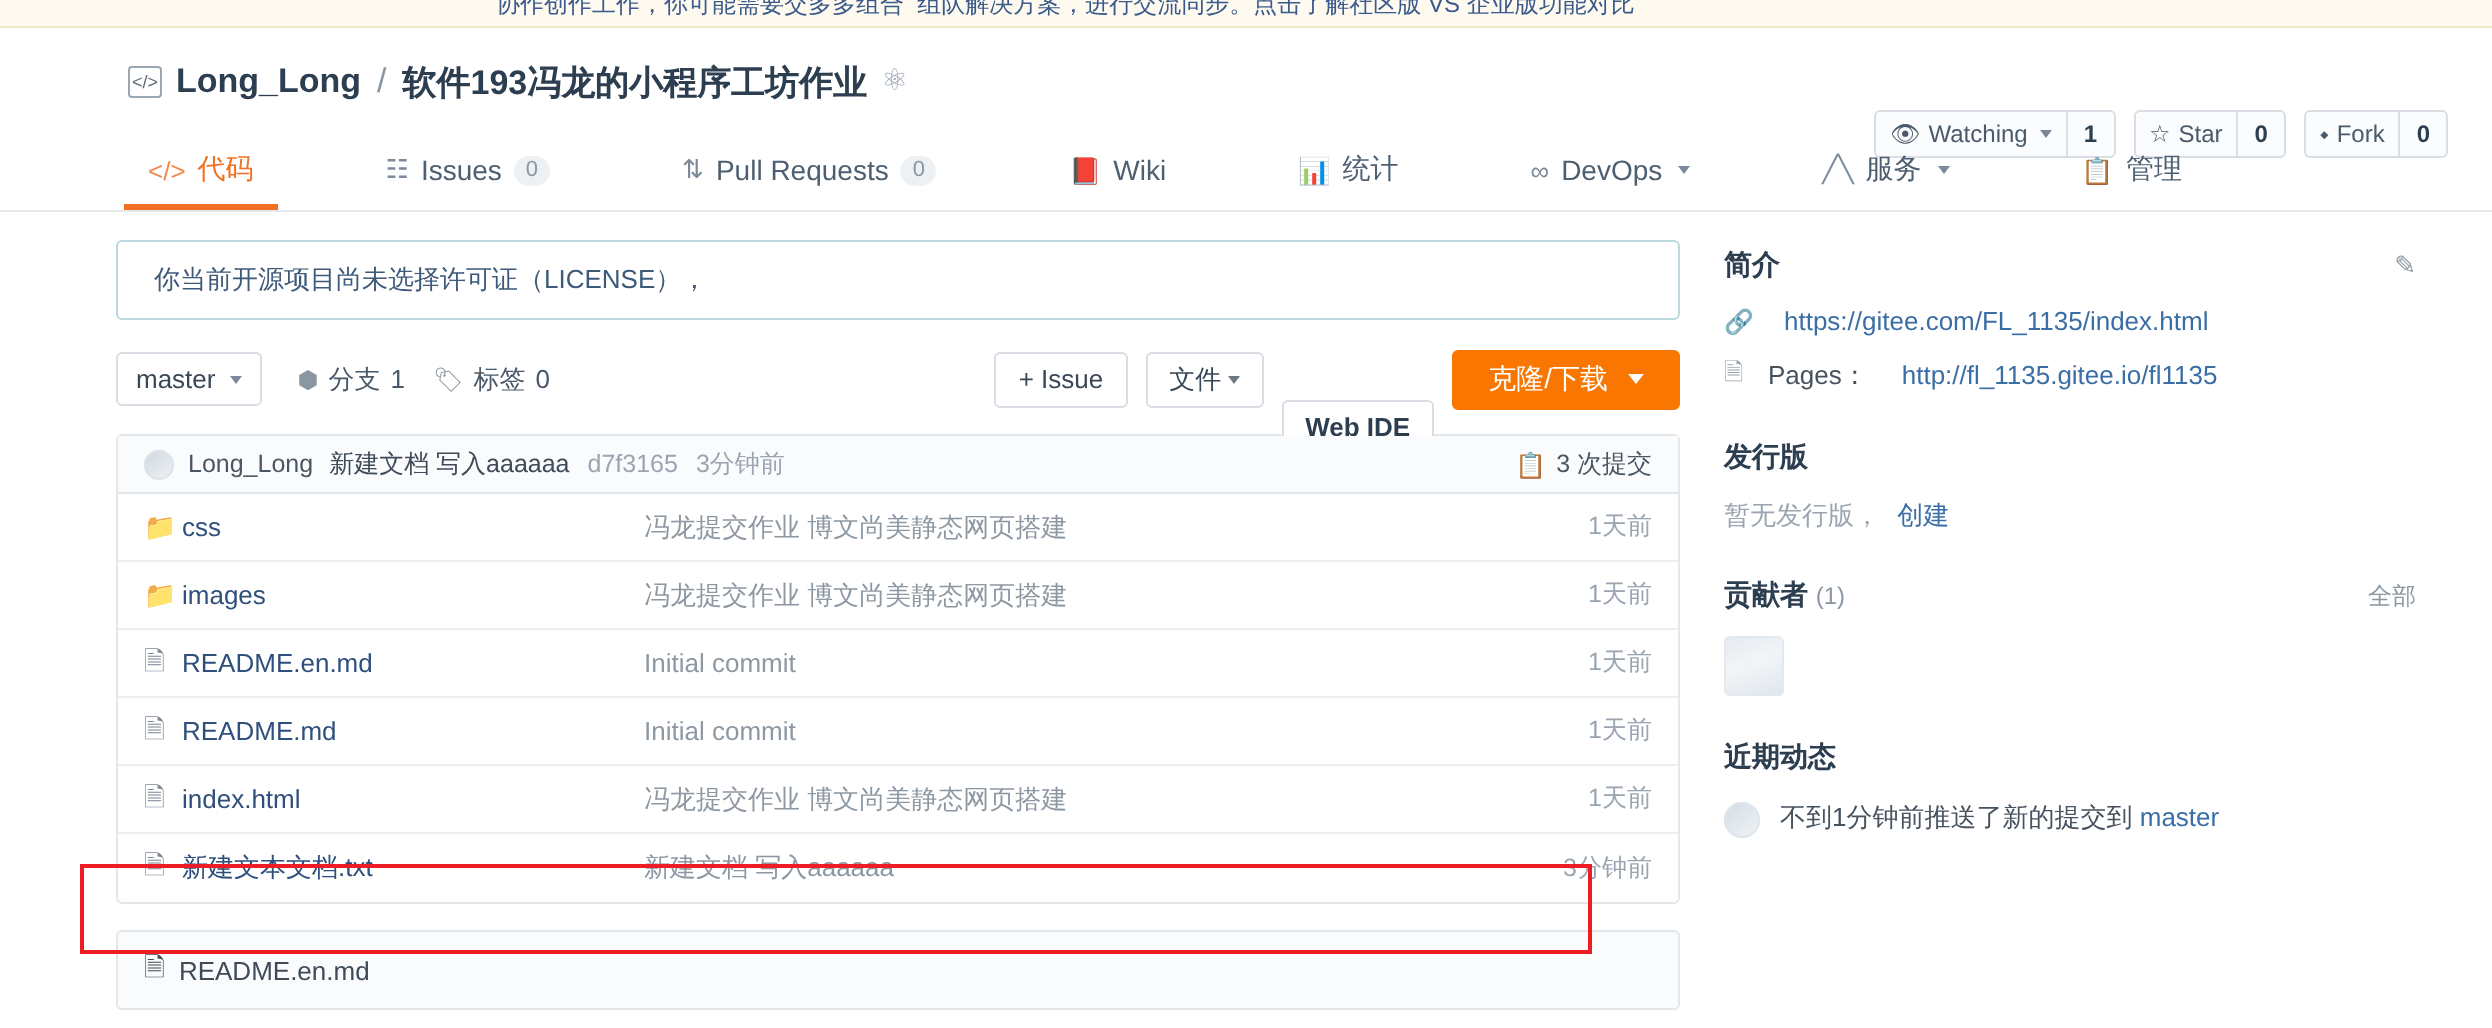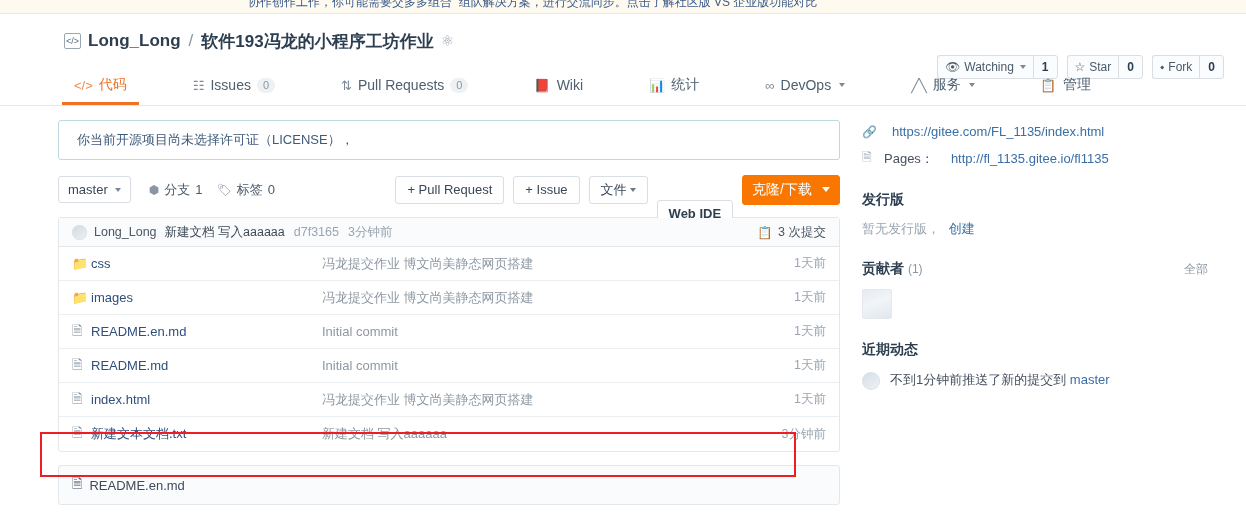--- a/index.html
+++ b/index.html
@@ -143,21 +143,21 @@
   .meta-links .gl { color:#8a97a3; font-size:12px;}
   .tb-right { position: absolute; right: 0; display: flex; align-items: center; gap: 9px; }
   .tb-btn {
     border: 1px solid #d8dee4; background: #fff; border-radius: 3px;
     height: 28px; display: flex; align-items: center; padding: 0 11px;
     font-size: 13px; color: #3a4757; white-space: nowrap;
   }
   .tb-btn.bold { font-weight: bold; color: #2c3e50; margin-top: 48px; }
   .tb-btn.orange {
     background: #f97600; border-color: #f97600; color: #fff;
-    font-size: 14px; padding: 0 9px; height: 30px; gap: 10px;
+    font-size: 14px; padding: 0 17px; height: 30px; gap: 10px;
   }
   .caret-w { display:inline-block; width:0;height:0;border-left:4px solid transparent;border-right:4px solid transparent;border-top:5px solid #fff;}
   .caret-d { display:inline-block; width:0;height:0;border-left:3.5px solid transparent;border-right:3.5px solid transparent;border-top:4px solid #6b7886; margin-left:3px;}
 
   
   .filebox { border: 1px solid #e3e7ea; border-radius: 3px; overflow: visible; }
   .commitbar {
     background: #fafbfc;
     border-bottom: 1px solid #e3e7ea;
     height: 29px;
@@ -348,21 +348,20 @@
             <span>1</span>
           </span>
           <span class="m">
             <span class="gl">🏷</span>
             <span>标签</span>
             <span>0</span>
           </span>
         </div>
 
         <div class="tb-right">
-          <div class="tb-btn">+ Pull Request</div>
           <div class="tb-btn">+ Issue</div>
           <div class="tb-btn">
             <span>文件</span>
             <span class="caret-d"></span>
           </div>
           <div class="tb-btn bold">Web IDE</div>
           <div class="tb-btn orange">
             <span>克隆/下载</span>
             <span class="caret-w"></span>
           </div>
@@ -438,20 +437,24 @@
       </div>
 
       <div class="readme-stub">
         <span>🗎</span>
         <span>README.en.md</span>
       </div>
     </div>
 
     <div class="side-col">
 
+      <div class="s-head">
+        <span>简介</span>
+        <span class="edit">✎</span>
+      </div>
 
       <div class="s-link">
         <span class="lico">🔗</span>
         <a href="#">https://gitee.com/FL_1135/index.html</a>
       </div>
       <div class="s-link">
         <span class="lico">🗎</span>
         <span class="lbl">Pages：</span>
         <a href="#">http://fl_1135.gitee.io/fl1135</a>
       </div>

